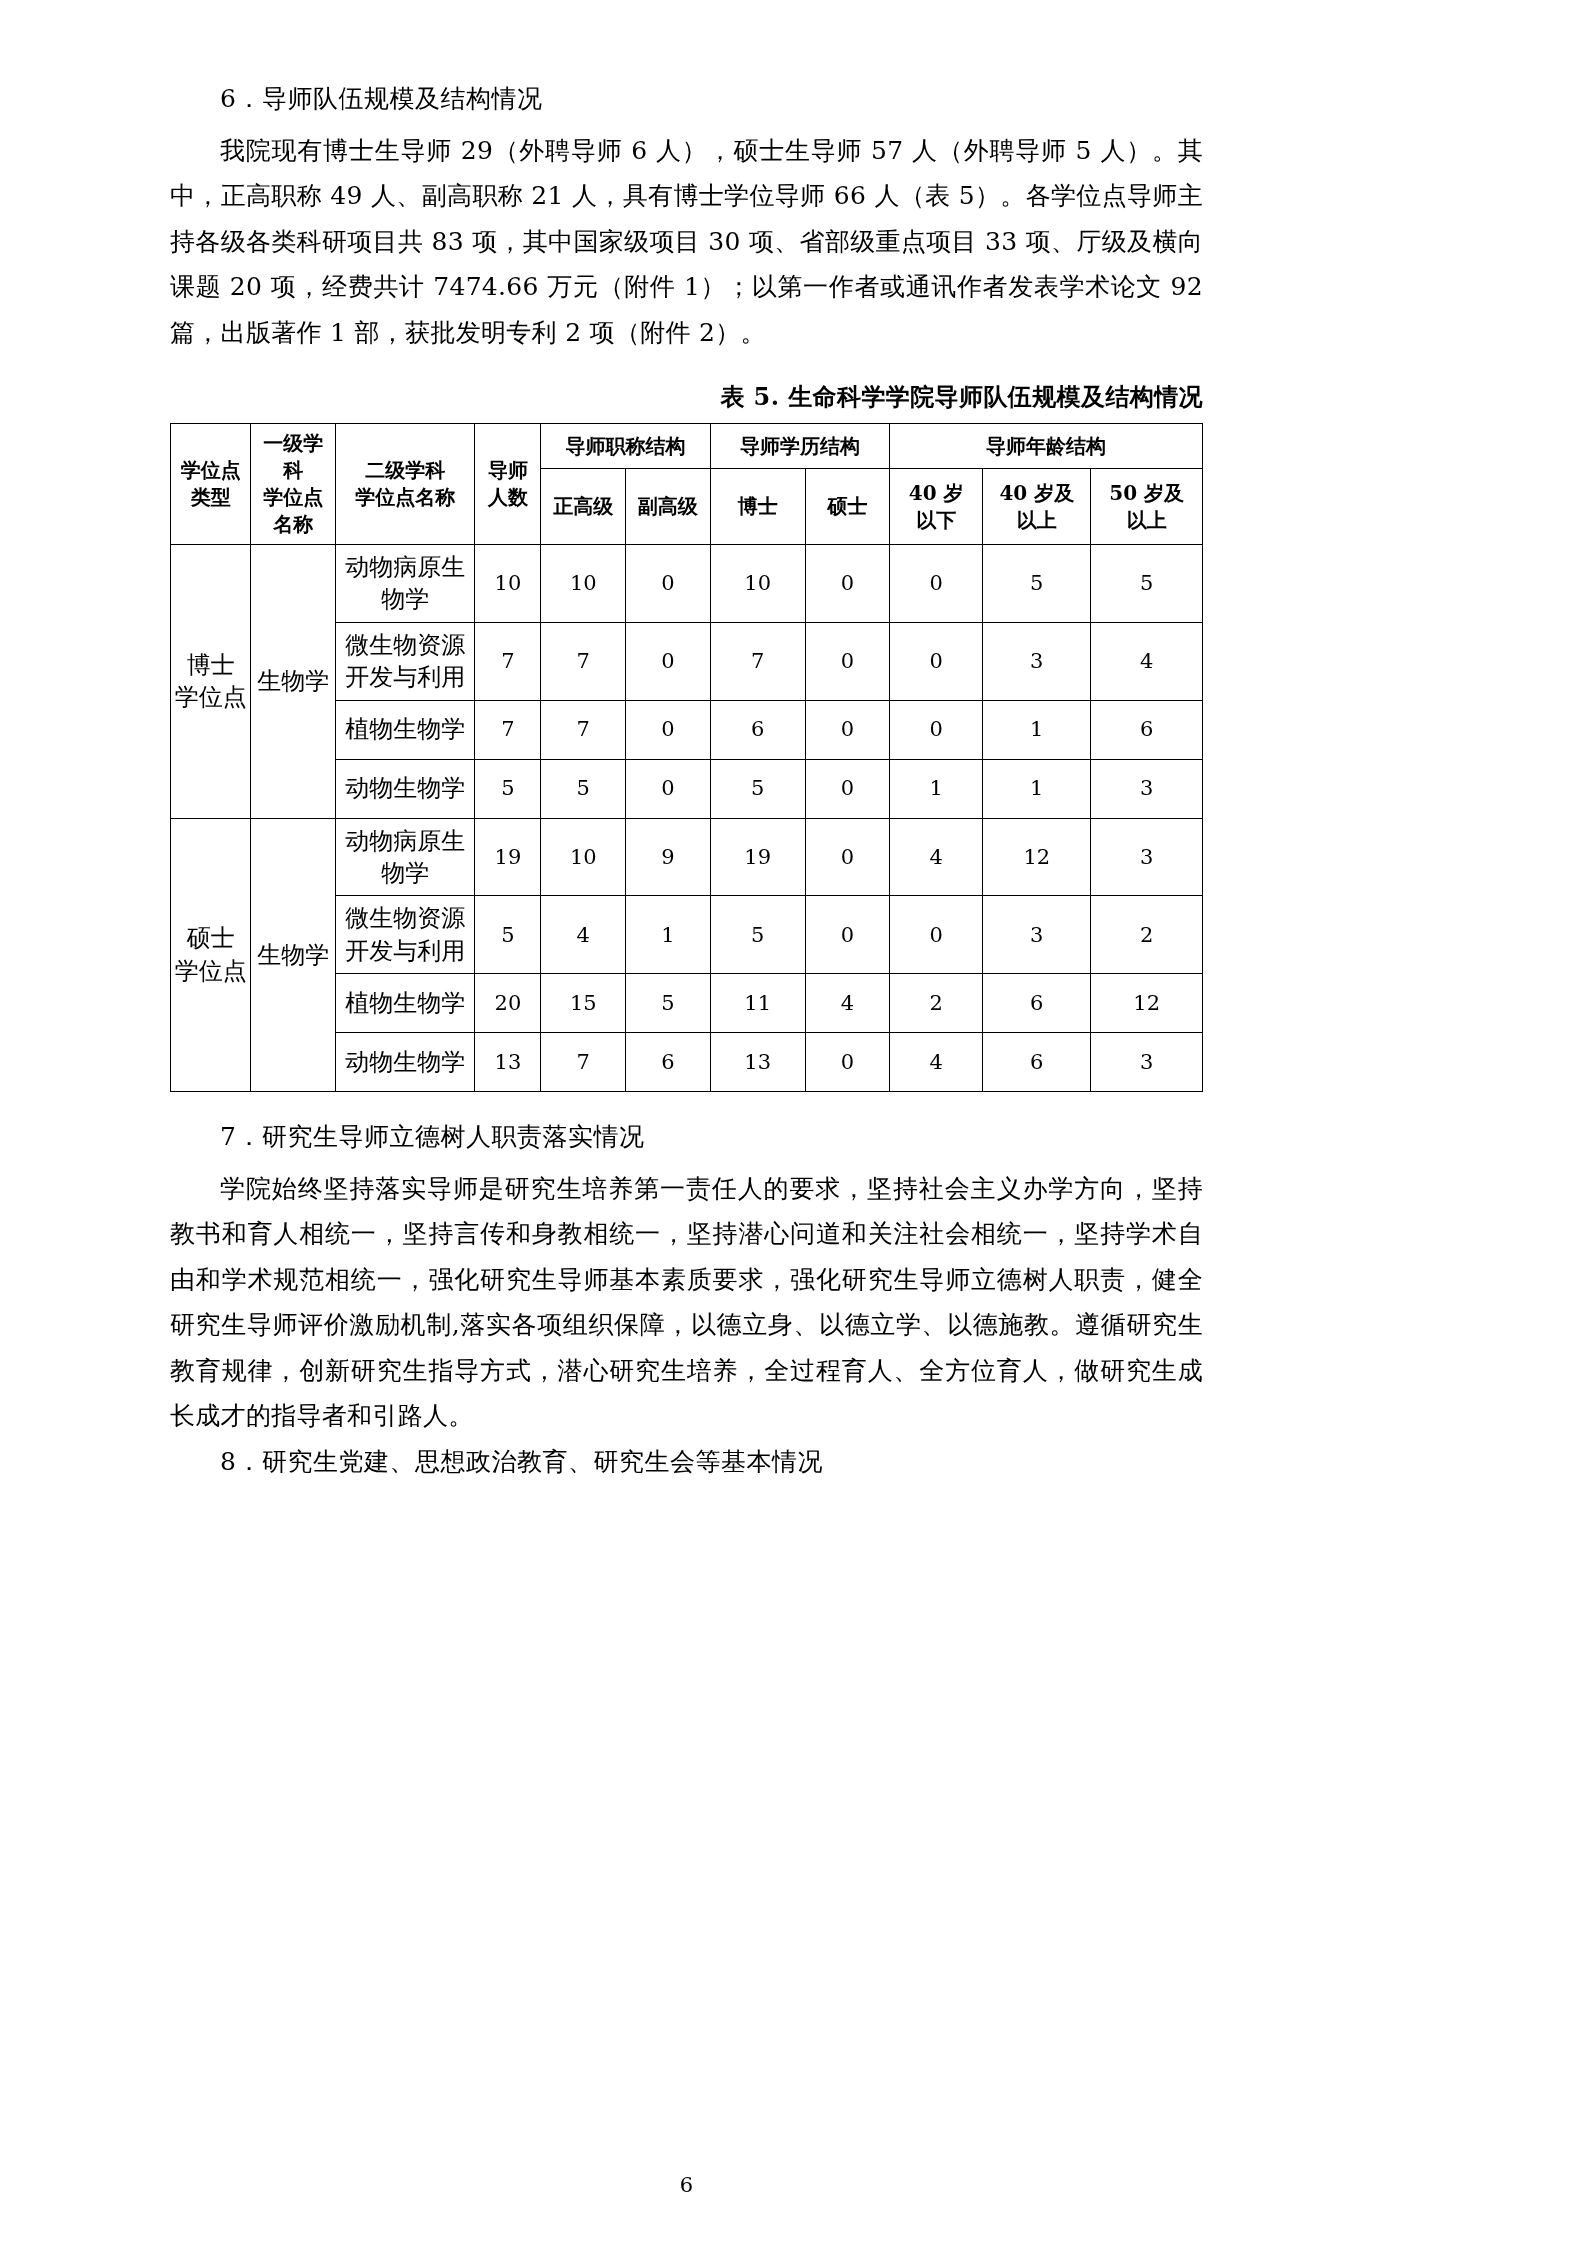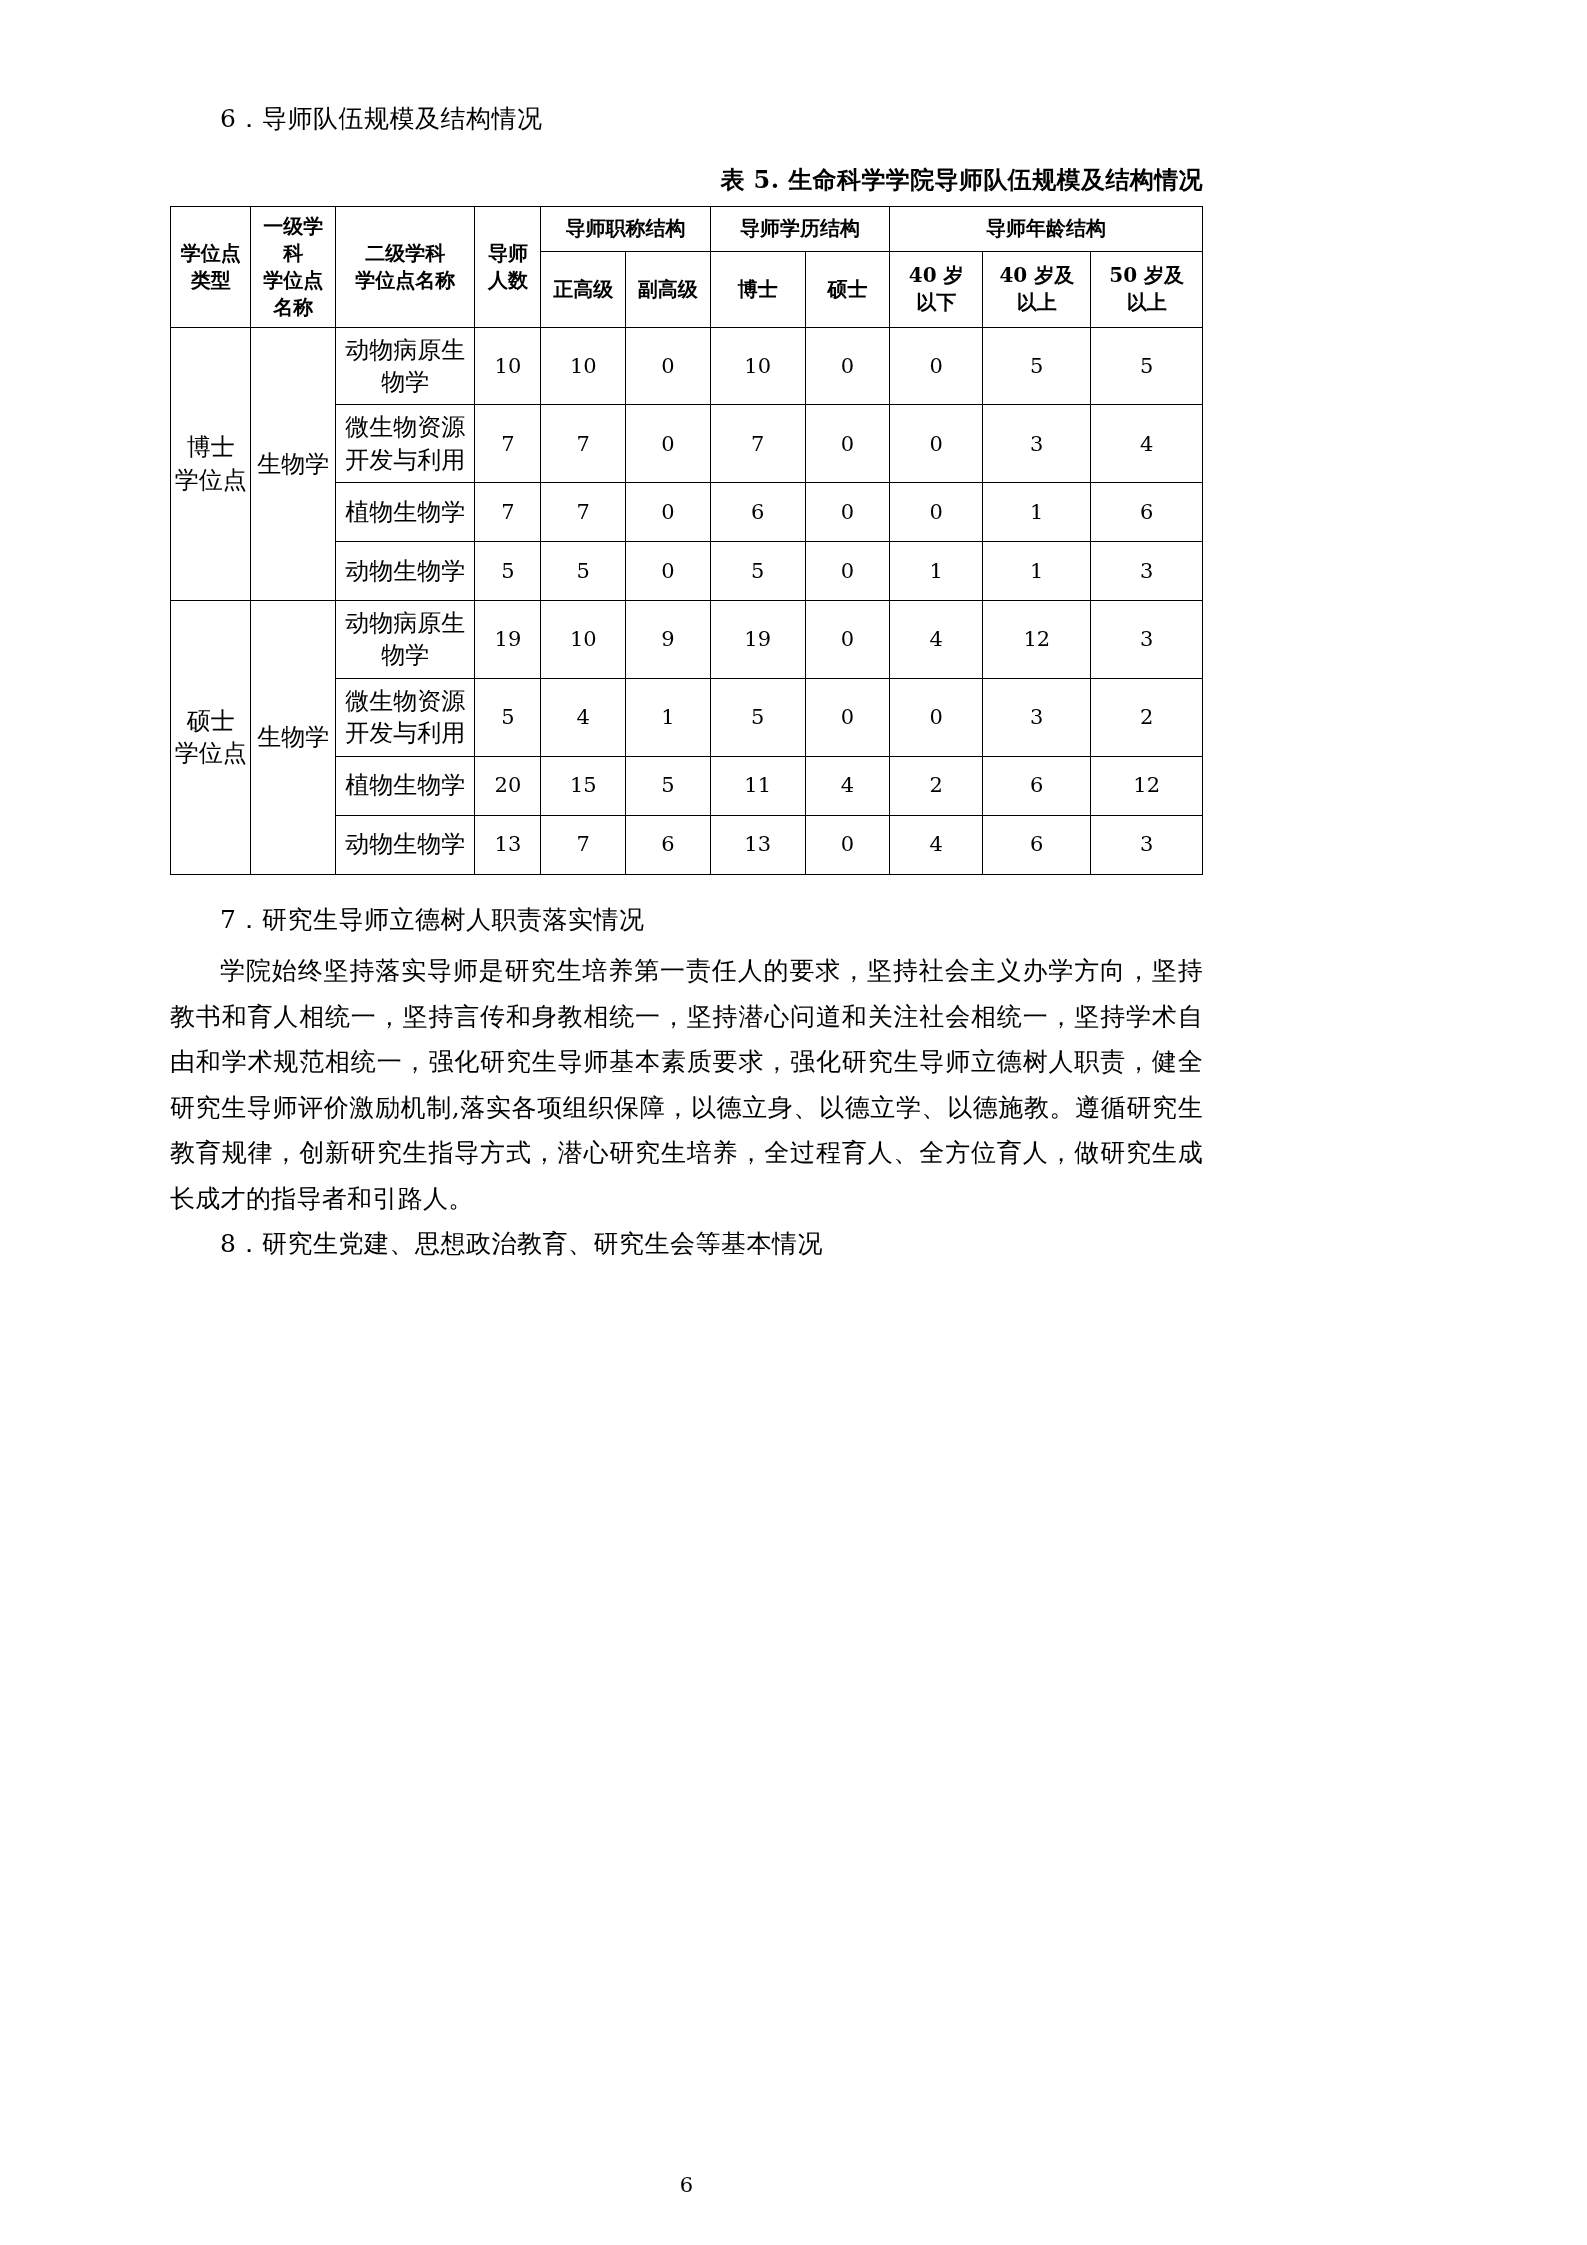--- a/index.html
+++ b/index.html
@@ -11,21 +11,21 @@
     width: 1587px;
     min-height: 2245px;
     font-family: "DejaVu Serif", "Liberation Serif", serif;
     color: #000000;
     position: relative;
   }
   .page {
     width: 1373px;
     min-height: 2245px;
     box-sizing: border-box;
-    padding: 100px 170px 60px 170px;
+    padding: 80px 170px 60px 170px;
     position: relative;
     border-radius: 13px;
   }
   .heading {
     font-size: 25px;
     line-height: 1.5;
     margin: 0 0 10px 0;
     text-indent: 50px;
     letter-spacing: 0.5px;
   }
@@ -83,20 +83,21 @@
   }
   .nowrap-lab { white-space: pre-line; }
 </style>
 </head>
 <body>
 
 <div class="page">
 
   <div>
     <p class="heading">6．导师队伍规模及结构情况</p>
+    <p class="para">我院现有博士生导师 29（外聘导师 6 人），硕士生导师 57 人（外聘导师 5 人）。其中，正高职称 49 人、副高职称 21 人，具有博士学位导师 66 人（表 5）。各学位点导师主持各级各类科研项目共 83 项，其中国家级项目 30 项、省部级重点项目 33 项、厅级及横向课题 20 项，经费共计 7474.66 万元（附件 1）；以第一作者或通讯作者发表学术论文 92 篇，出版著作 1 部，获批发明专利 2 项（附件 2）。</p>
   </div>
 
   <div class="table-title">表 5. 生命科学学院导师队伍规模及结构情况</div>
 
   <table class="data">
     <colgroup>
       <col style="width:7.8%">
       <col style="width:8.2%">
       <col style="width:13.5%">
       <col style="width:6.4%">

